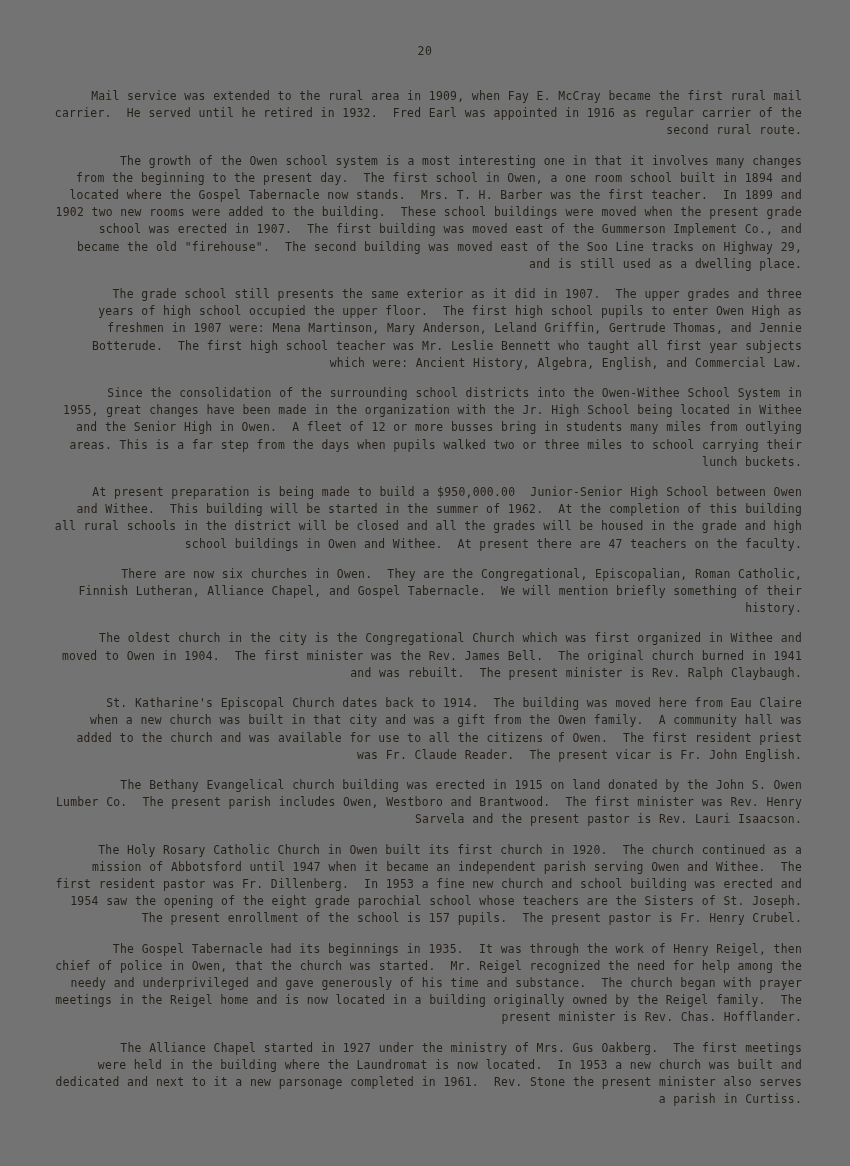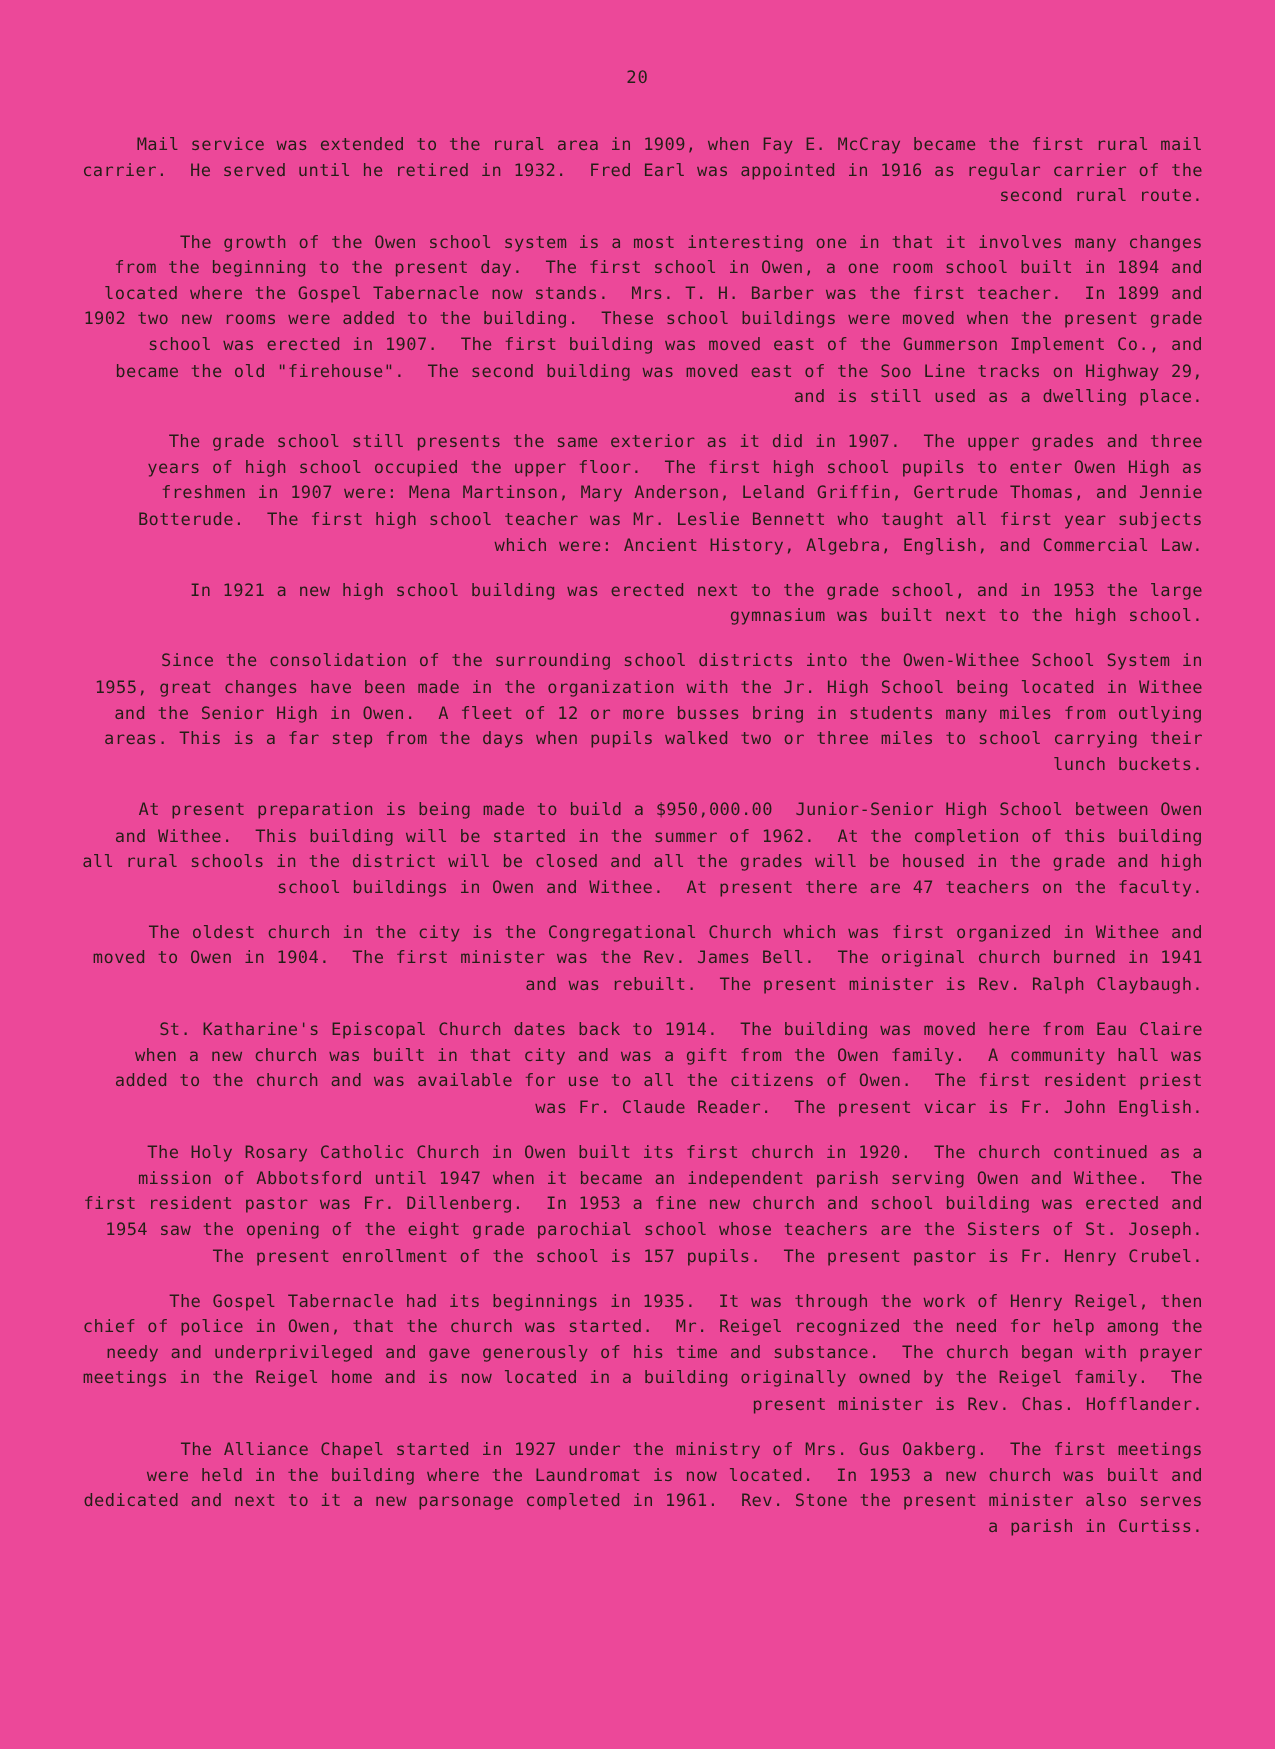--- a/index.html
+++ b/index.html
@@ -13,21 +13,21 @@
     font-family: "DejaVu Sans Mono", "Liberation Mono", monospace;
     color: #1d1a14;
     overflow: hidden;
   }
   .page {
     position: relative;
     width: 850px;
     height: 1166px;
     box-sizing: border-box;
     padding: 44px 40px 20px 40px;
-    background: #ec4899;
+    background: #737373;
   }
   .page-number {
     text-align: center;
     font-size: 11.5px;
     letter-spacing: 0.5px;
     margin: 0 0 30px 0;
     color: #26221a;
   }
   .body-text {
     padding: 0 8px 0 12px;
@@ -49,22 +49,23 @@
 </style>
 </head>
 <body>
 
 <div class="page">
   <div class="page-number">20</div>
   <div class="body-text">
     <p class="para">Mail service was extended to the rural area in 1909, when Fay E. McCray became the first rural mail carrier.  He served until he retired in 1932.  Fred Earl was appointed in 1916 as regular carrier of the second rural route.</p>
     <p class="para">The growth of the Owen school system is a most interesting one in that it involves many changes from the beginning to the present day.  The first school in Owen, a one room school built in 1894 and located where the Gospel Tabernacle now stands.  Mrs. T. H. Barber was the first teacher.  In 1899 and 1902 two new rooms were added to the building.  These school buildings were moved when the present grade school was erected in 1907.  The first building was moved east of the Gummerson Implement Co., and became the old "firehouse".  The second building was moved east of the Soo Line tracks on Highway 29, and is still used as a dwelling place.</p>
     <p class="para">The grade school still presents the same exterior as it did in 1907.  The upper grades and three years of high school occupied the upper floor.  The first high school pupils to enter Owen High as freshmen in 1907 were: Mena Martinson, Mary Anderson, Leland Griffin, Gertrude Thomas, and Jennie Botterude.  The first high school teacher was Mr. Leslie Bennett who taught all first year subjects which were: Ancient History, Algebra, English, and Commercial Law.</p>
-    <p class="para">In 1921 a new high school building was erected next to the grade school, and in 1953 the large gymnasium was built next to the high school.</p>
     <p class="para">Since the consolidation of the surrounding school districts into the Owen-Withee School System in 1955, great changes have been made in the organization with the Jr. High School being located in Withee and the Senior High in Owen.  A fleet of 12 or more busses bring in students many miles from outlying areas. This is a far step from the days when pupils walked two or three miles to school carrying their lunch buckets.</p>
     <p class="para">At present preparation is being made to build a $950,000.00  Junior-Senior High School between Owen and Withee.  This building will be started in the summer of 1962.  At the completion of this building all rural schools in the district will be closed and all the grades will be housed in the grade and high school buildings in Owen and Withee.  At present there are 47 teachers on the faculty.</p>
+    <p class="para">There are now six churches in Owen.  They are the Congregational, Episcopalian, Roman Catholic, Finnish Lutheran, Alliance Chapel, and Gospel Tabernacle.  We will mention briefly something of their history.</p>
     <p class="para">The oldest church in the city is the Congregational Church which was first organized in Withee and moved to Owen in 1904.  The first minister was the Rev. James Bell.  The original church burned in 1941 and was rebuilt.  The present minister is Rev. Ralph Claybaugh.</p>
     <p class="para">St. Katharine's Episcopal Church dates back to 1914.  The building was moved here from Eau Claire when a new church was built in that city and was a gift from the Owen family.  A community hall was added to the church and was available for use to all the citizens of Owen.  The first resident priest was Fr. Claude Reader.  The present vicar is Fr. John English.</p>
+    <p class="para">The Bethany Evangelical church building was erected in 1915 on land donated by the John S. Owen Lumber Co.  The present parish includes Owen, Westboro and Brantwood.  The first minister was Rev. Henry Sarvela and the present pastor is Rev. Lauri Isaacson.</p>
     <p class="para">The Holy Rosary Catholic Church in Owen built its first church in 1920.  The church continued as a mission of Abbotsford until 1947 when it became an independent parish serving Owen and Withee.  The first resident pastor was Fr. Dillenberg.  In 1953 a fine new church and school building was erected and 1954 saw the opening of the eight grade parochial school whose teachers are the Sisters of St. Joseph.  The present enrollment of the school is 157 pupils.  The present pastor is Fr. Henry Crubel.</p>
     <p class="para">The Gospel Tabernacle had its beginnings in 1935.  It was through the work of Henry Reigel, then chief of police in Owen, that the church was started.  Mr. Reigel recognized the need for help among the needy and underprivileged and gave generously of his time and substance.  The church began with prayer meetings in the Reigel home and is now located in a building originally owned by the Reigel family.  The present minister is Rev. Chas. Hofflander.</p>
     <p class="para">The Alliance Chapel started in 1927 under the ministry of Mrs. Gus Oakberg.  The first meetings were held in the building where the Laundromat is now located.  In 1953 a new church was built and dedicated and next to it a new parsonage completed in 1961.  Rev. Stone the present minister also serves a parish in Curtiss.</p>
   </div>
 </div>
 
 </body></html>

